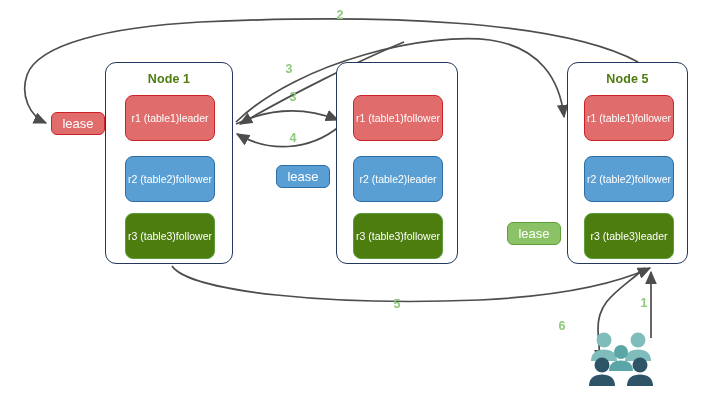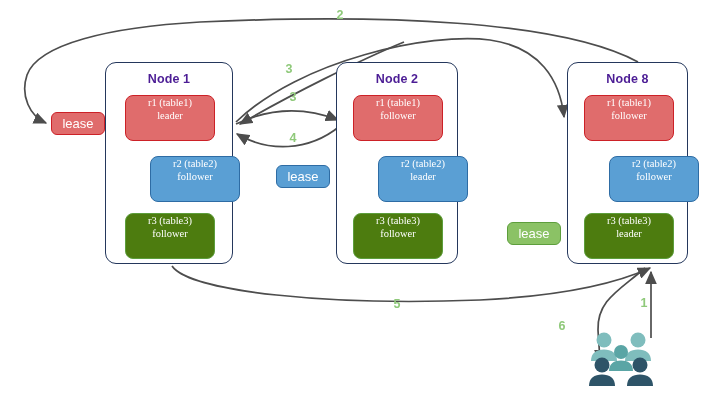--- a/index.html
+++ b/index.html
@@ -35,40 +35,38 @@
     background: #ffffff;
   }
   .node-title {
     position: absolute;
     left: 0;
     right: 0;
     top: 9px;
     text-align: center;
     font-size: 12.5px;
     font-weight: bold;
-    color: #4c1d95;
+    color: #4d7c0f;
     letter-spacing: 0.1px;
   }
   .replica {
     position: absolute;
     box-sizing: border-box;
     border-radius: 8px;
     display: flex;
-    flex-direction: column;
     align-items: center;
-    justify-content: flex-start;
+    justify-content: center;
     color: #ffffff;
     font-size: 10.5px;
     line-height: 13px;
     text-align: center;
-    font-family: Liberation Serif, serif;
   }
   .replica .ln { display: block; }
   .rep-red   { background: #e06c6c; border: 1.6px solid #cc2127; }
-  .rep-blue  { background: #5a9fd4; border: 1.6px solid #2e6ca4; margin-left: 25px; }
+  .rep-blue  { background: #5a9fd4; border: 1.6px solid #2e6ca4; }
   .rep-green { background: #4d7c0f; border: 1.6px solid #5d9e3c; }
 
   .lease-box {
     position: absolute;
     box-sizing: border-box;
     border-radius: 6px;
     display: flex;
     align-items: center;
     justify-content: center;
     color: #ffffff;
@@ -137,40 +135,39 @@
       <span class="ln">follower</span>
     </div>
 
     <div class="replica rep-green" style="left:19px; top:150px; width:90px; height:46px;">
       <span class="ln">r3 (table3)</span>
       <span class="ln">follower</span>
     </div>
   </div>
 
   <div class="node-box" style="left:336px; top:62px; width:122px; height:202px;">
-    <div class="node-title">Node 2</div>
 
     <div class="replica rep-red" style="left:16px; top:32px; width:90px; height:46px;">
       <span class="ln">r1 (table1)</span>
       <span class="ln">follower</span>
     </div>
 
     <div class="replica rep-blue" style="left:16px; top:93px; width:90px; height:46px;">
       <span class="ln">r2 (table2)</span>
       <span class="ln">leader</span>
     </div>
 
     <div class="replica rep-green" style="left:16px; top:150px; width:90px; height:46px;">
       <span class="ln">r3 (table3)</span>
       <span class="ln">follower</span>
     </div>
   </div>
 
   <div class="node-box" style="left:567px; top:62px; width:121px; height:202px;">
-    <div class="node-title">Node 8</div>
+    <div class="node-title">Node 5</div>
 
     <div class="replica rep-red" style="left:16px; top:32px; width:90px; height:46px;">
       <span class="ln">r1 (table1)</span>
       <span class="ln">follower</span>
     </div>
 
     <div class="replica rep-blue" style="left:16px; top:93px; width:90px; height:46px;">
       <span class="ln">r2 (table2)</span>
       <span class="ln">follower</span>
     </div>

